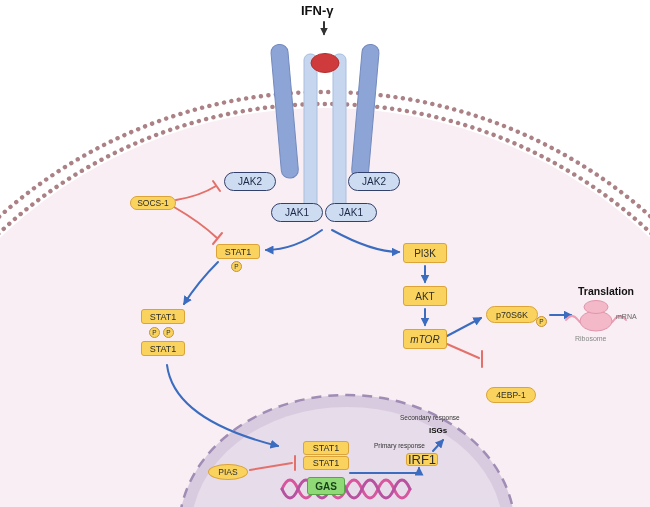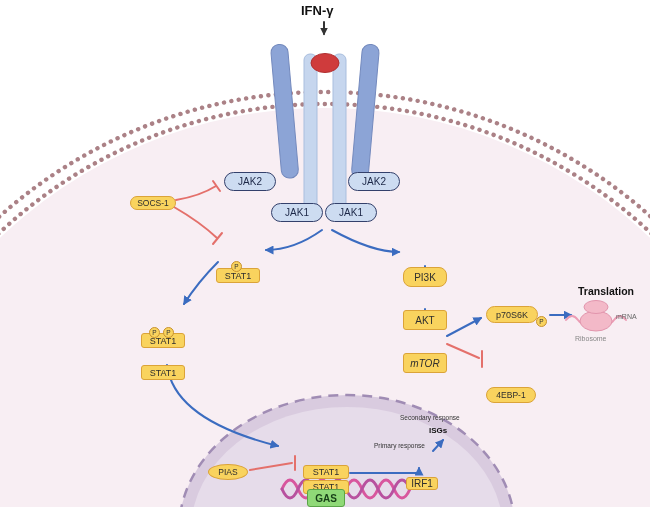--- a/index.html
+++ b/index.html
@@ -2,26 +2,26 @@
 <html><head>
 <meta charset="utf-8">
 <style>
   html,body { margin:0; padding:0; background:#ffffff; }
   .canvas {
     position:relative; width:650px; height:507px; background:#ffffff;
     font-family:"Liberation Sans", sans-serif; overflow:hidden;
   }
   svg.layer { position:absolute; left:0; top:0; width:650px; height:507px; }
   .abs { position:absolute; display:flex; align-items:center; justify-content:center; box-sizing:border-box; text-align:center; }
-  .ybox  { background:#f9d35e; border:1.3px solid #dba338; border-radius:3px; color:#2e2e2e; font-size:9px;margin-top:24px; }
+  .ybox  { background:#f9d35e; border:1.3px solid #dba338; border-radius:3px; color:#2e2e2e; font-size:9px; }
   .ypill { background:#f9d35e; border:1.3px solid #dba338; border-radius:999px; color:#2e2e2e; font-size:8.5px; }
   .yoval { background:#f9d35e; border:1.3px solid #dba338; border-radius:50%; color:#2e2e2e; font-size:8.5px; }
   .jak   { background:#cddcf1; border:1.6px solid #33406b; border-radius:999px; color:#1c2747; font-size:10px; }
   .pcirc { background:#f9d35e; border:1px solid #c8922f; border-radius:50%; width:11px; height:11px; font-size:6.5px; color:#333; }
-  .gas   { background:#8fd977; border:1.5px solid #5aa348; border-radius:3px; color:#173f17; font-size:10px; font-weight:bold;margin-top:12px; }
+  .gas   { background:#8fd977; border:1.5px solid #5aa348; border-radius:3px; color:#173f17; font-size:10px; font-weight:bold; }
   .lbl   { position:absolute; color:#333; white-space:nowrap; }
 </style>
 </head>
 <body>
 
 <div class="canvas">
 
   <svg class="layer" viewBox="0 0 650 507">
     <defs>
       <marker id="mb" markerWidth="9" markerHeight="9" refX="7.5" refY="4.5" orient="auto" markerUnits="userSpaceOnUse">
@@ -95,36 +95,36 @@
   <div class="abs ypill" style="left:130px; top:196px; width:46px; height:14px;">SOCS-1</div>
 
   <div class="abs ybox" style="left:216px; top:244px; width:44px; height:15px;">STAT1</div>
   <div class="abs pcirc" style="left:231px; top:261px;">P</div>
 
   <div class="abs ybox" style="left:141px; top:309px; width:44px; height:15px;">STAT1</div>
   <div class="abs pcirc" style="left:149px; top:327px;">P</div>
   <div class="abs pcirc" style="left:163px; top:327px;">P</div>
   <div class="abs ybox" style="left:141px; top:341px; width:44px; height:15px;">STAT1</div>
 
-  <div class="abs ybox" style="left:403px; top:243px; width:44px; height:20px; font-size:10px;border-radius:8px;">PI3K</div>
+  <div class="abs ybox" style="left:403px; top:243px; width:44px; height:20px; font-size:10px;">PI3K</div>
   <div class="abs ybox" style="left:403px; top:286px; width:44px; height:20px; font-size:10px;">AKT</div>
   <div class="abs ybox" style="left:403px; top:329px; width:44px; height:20px; font-size:10px;font-style:italic;">mTOR</div>
 
   <div class="abs ypill" style="left:486px; top:306px; width:52px; height:17px; font-size:9px;">p70S6K</div>
   <div class="abs pcirc" style="left:536px; top:316px;">P</div>
   <div class="abs ypill" style="left:486px; top:351px; width:50px; height:16px;margin-top:36px;">4EBP-1</div>
 
   <div class="lbl" style="left:578px; top:285px; font-size:10.5px; font-weight:bold; color:#111;">Translation</div>
   <div class="lbl" style="left:616px; top:313px; font-size:7px; color:#666;">mRNA</div>
   <div class="lbl" style="left:575px; top:335px; font-size:7px; color:#888;">Ribosome</div>
 
   <div class="abs yoval" style="left:208px; top:464px; width:40px; height:16px;">PIAS</div>
 
   <div class="abs ybox" style="left:303px; top:441px; width:46px; height:14px;">STAT1</div>
   <div class="abs ybox" style="left:303px; top:456px; width:46px; height:14px;">STAT1</div>
   <div class="abs gas" style="left:307px; top:477px; width:38px; height:18px;">GAS</div>
 
-  <div class="abs ybox" style="left:406px; top:453px; width:32px; height:13px; font-size:10px;">IRF1</div>
+  <div class="abs ybox" style="left:406px; top:453px; width:32px; height:13px; font-size:13px;">IRF1</div>
   <div class="lbl" style="left:374px; top:442px; font-size:6.5px;">Primary response</div>
   <div class="lbl" style="left:400px; top:414px; font-size:6.5px;">Secondary response</div>
   <div class="lbl" style="left:429px; top:426px; font-size:8px; font-weight:bold; color:#111;">ISGs</div>
 
 </div>
 
 </body></html>

